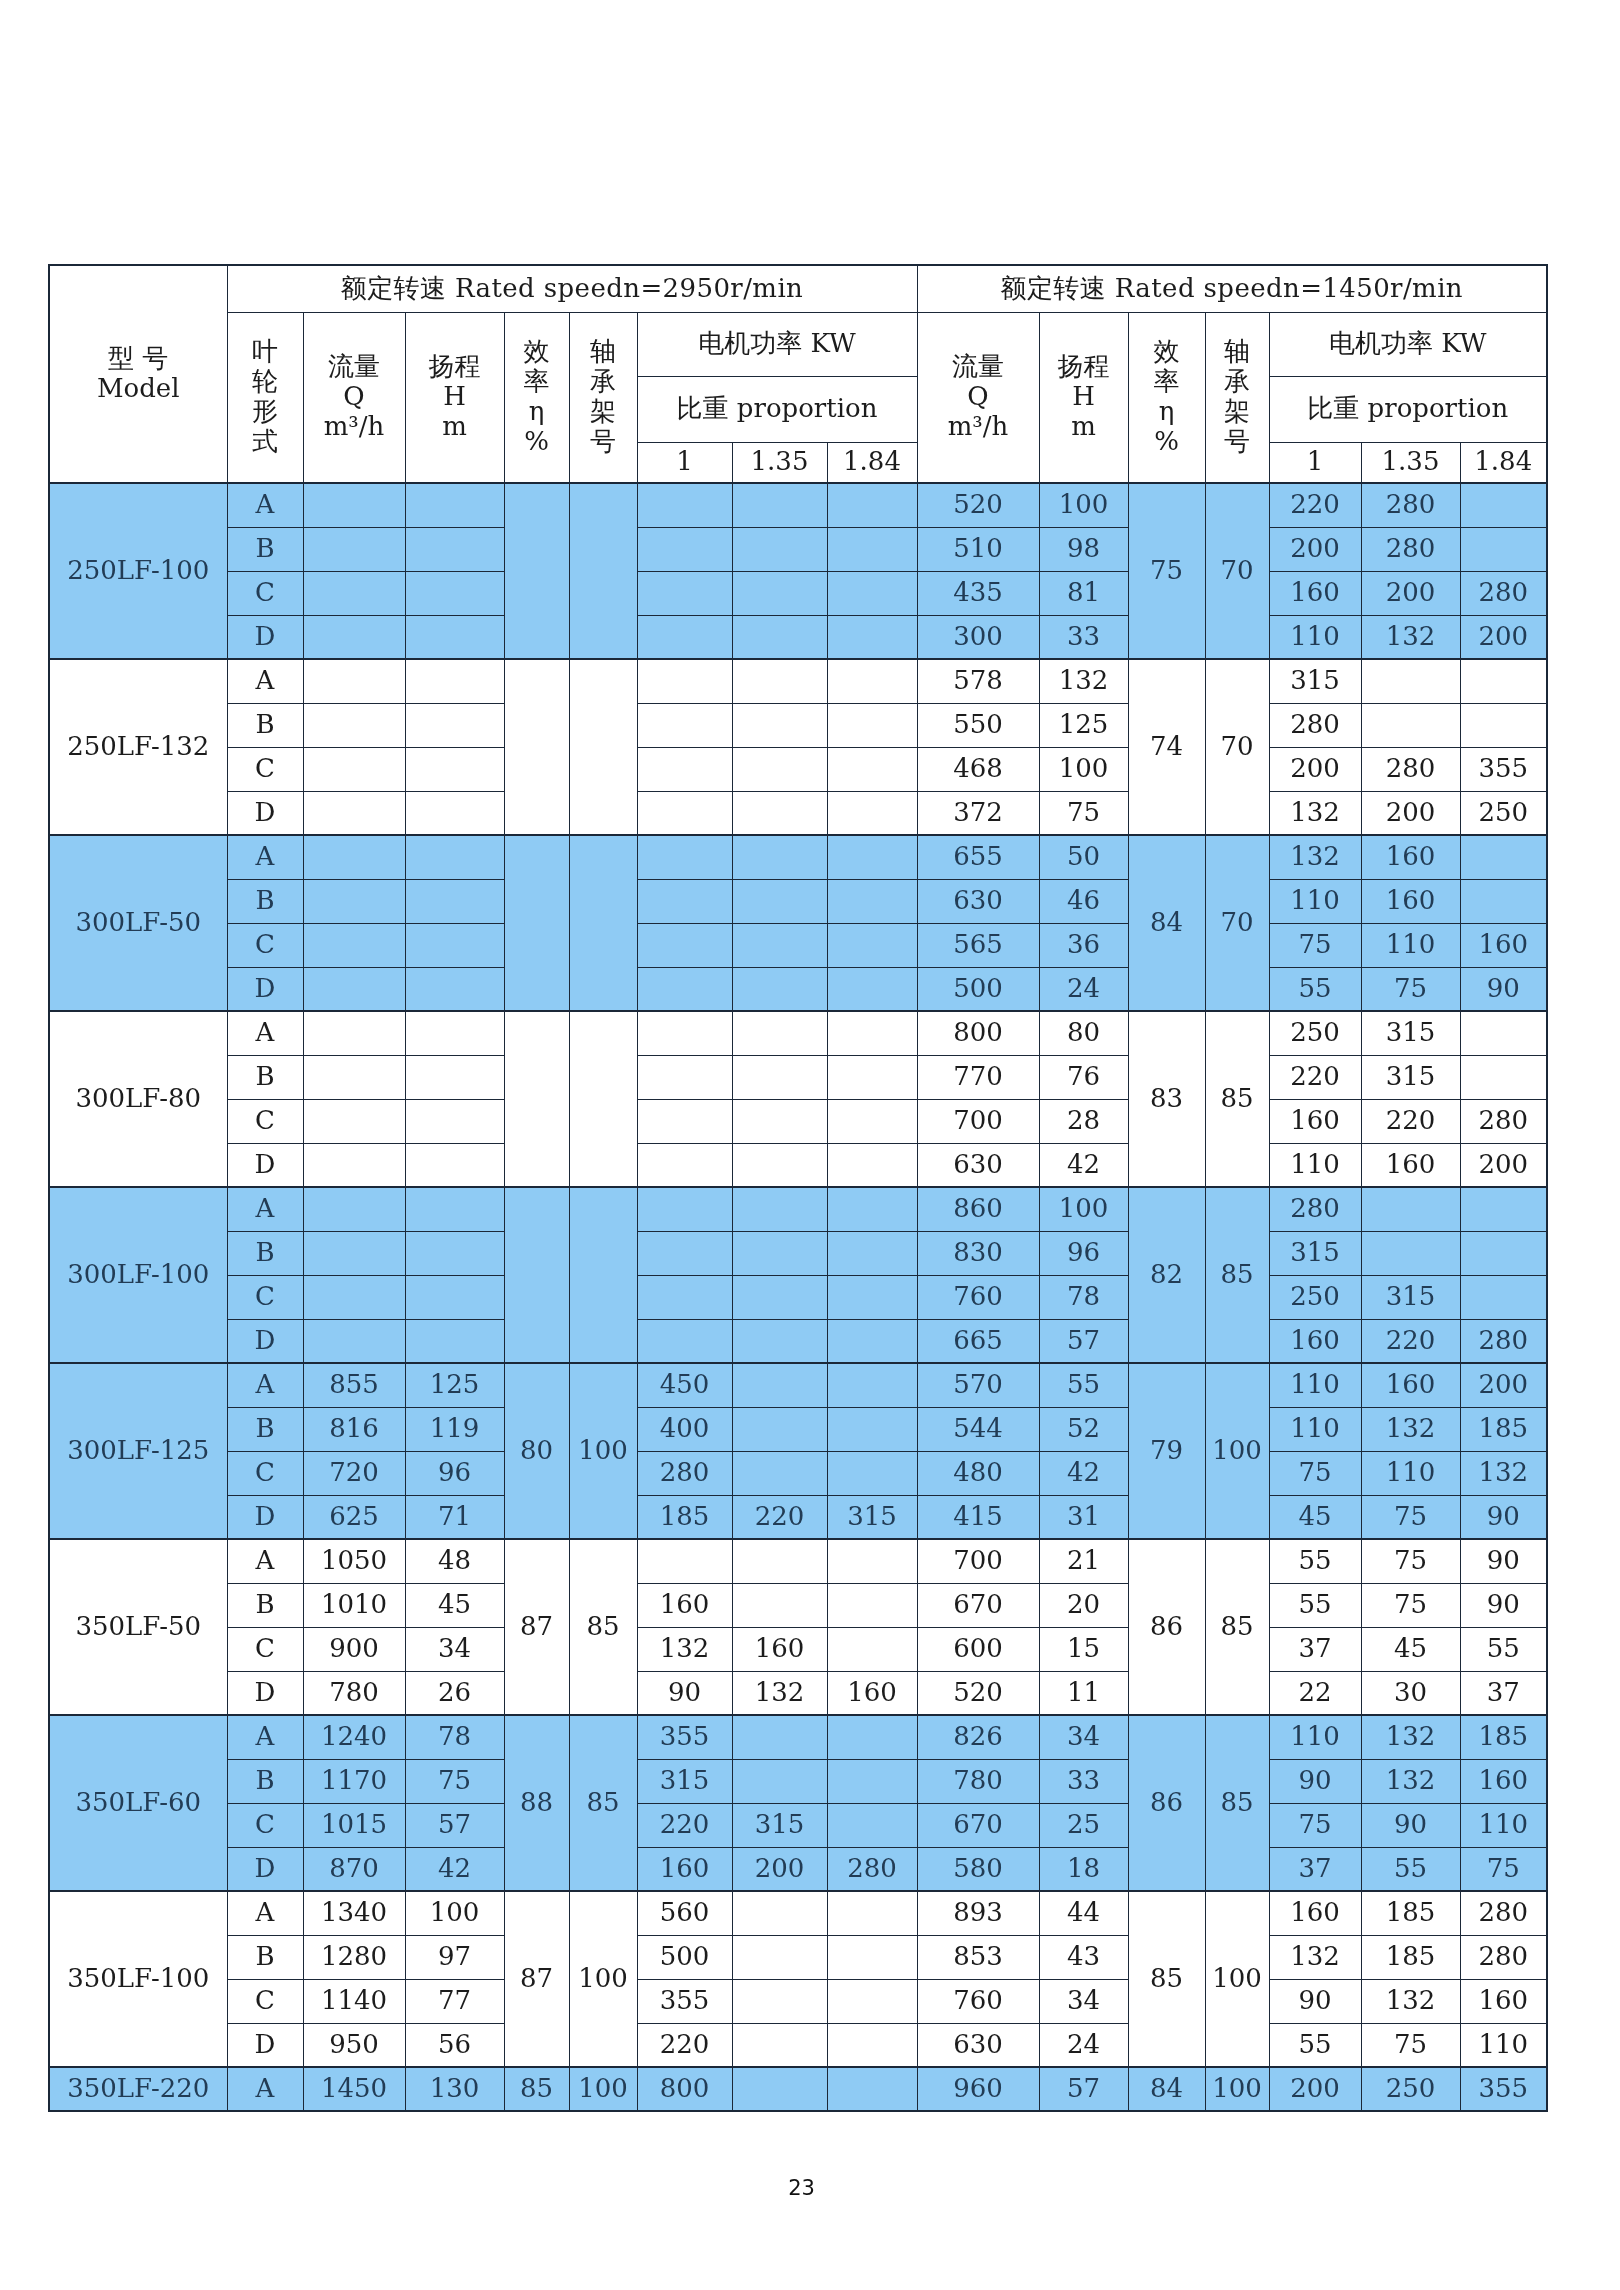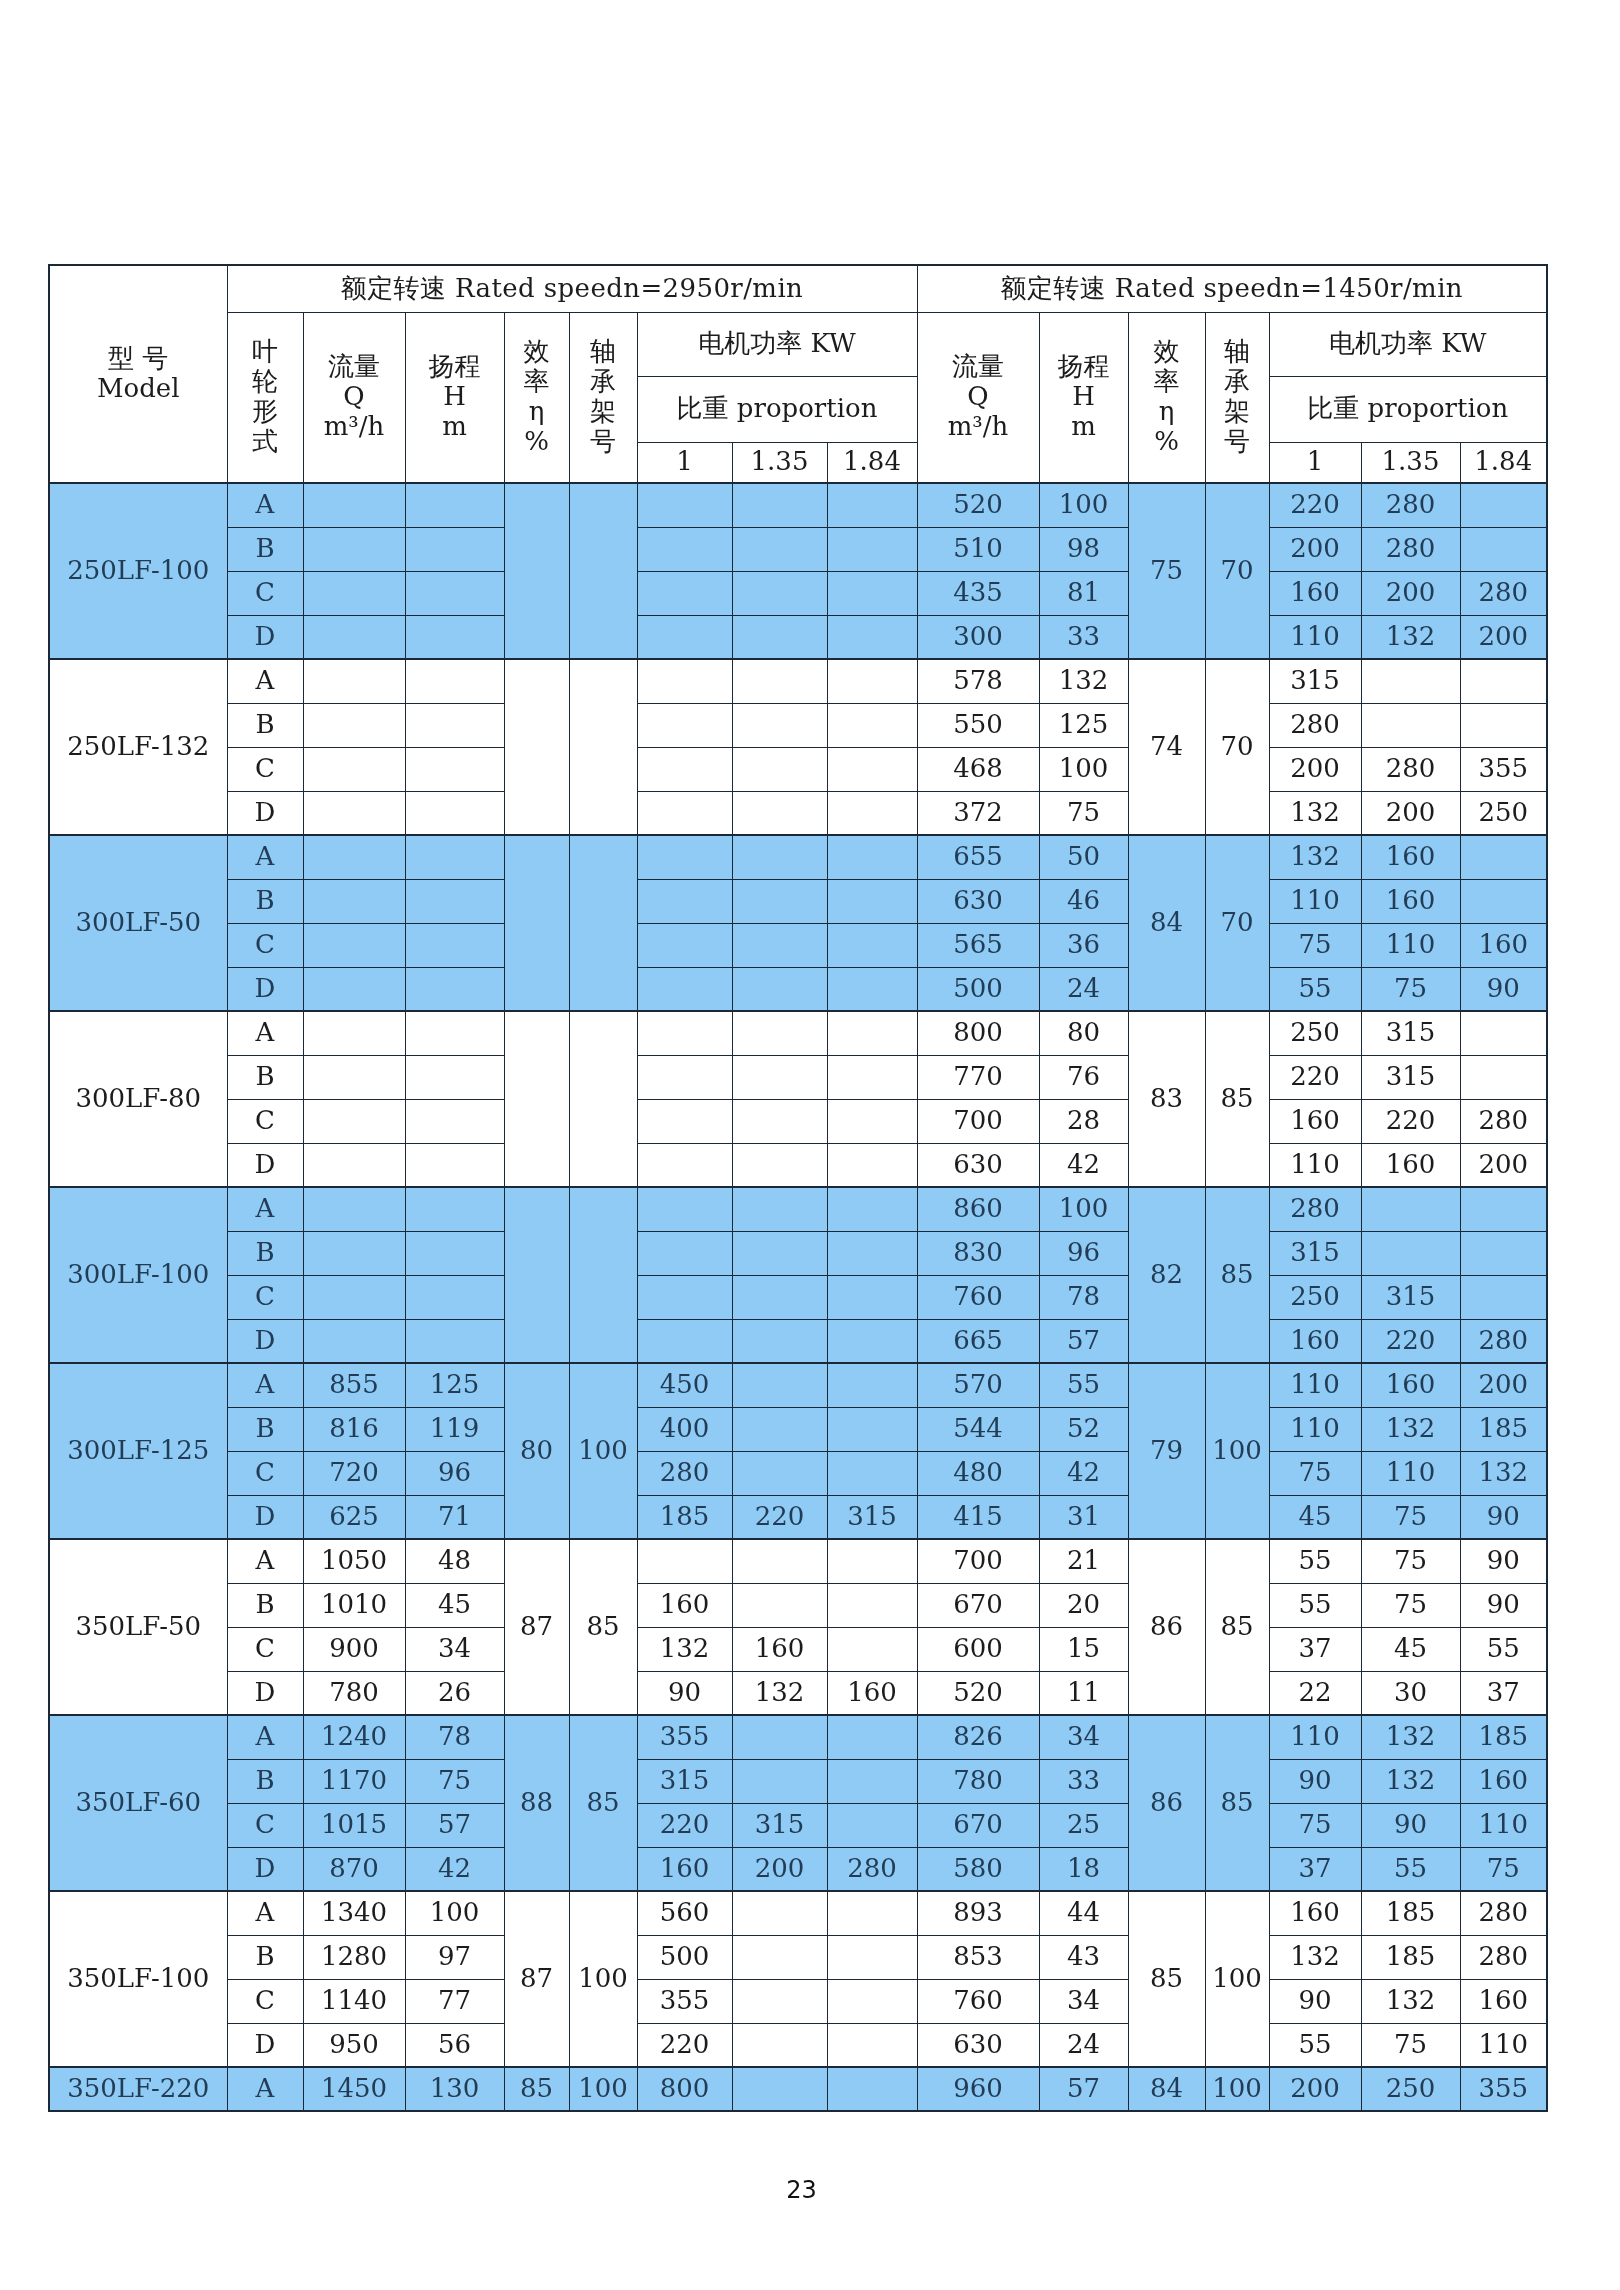--- a/index.html
+++ b/index.html
@@ -36,21 +36,21 @@
 
   tbody tr { height: 44px; }
   tbody td { background: #ffffff; }
   tr.blue td { background: #8fcbf4; color: #223c55; }
   tr.block-start td { border-top-width: 2.7px; }
   td.bearing { font-size: 20.6px; }
   td.model { font-size: 26px; }
 
   .page-num {
     position: absolute; left: 0; top: 2176px; width: 1603px;
-    text-align: center; font-size: 24px;
+    text-align: center; font-size: 21px;
     font-family: "DejaVu Sans", "Liberation Sans", sans-serif;
     color: #111;
   }
 </style>
 </head>
 <body>
 
 <div class="sheet">
 
   <table class="pump">

